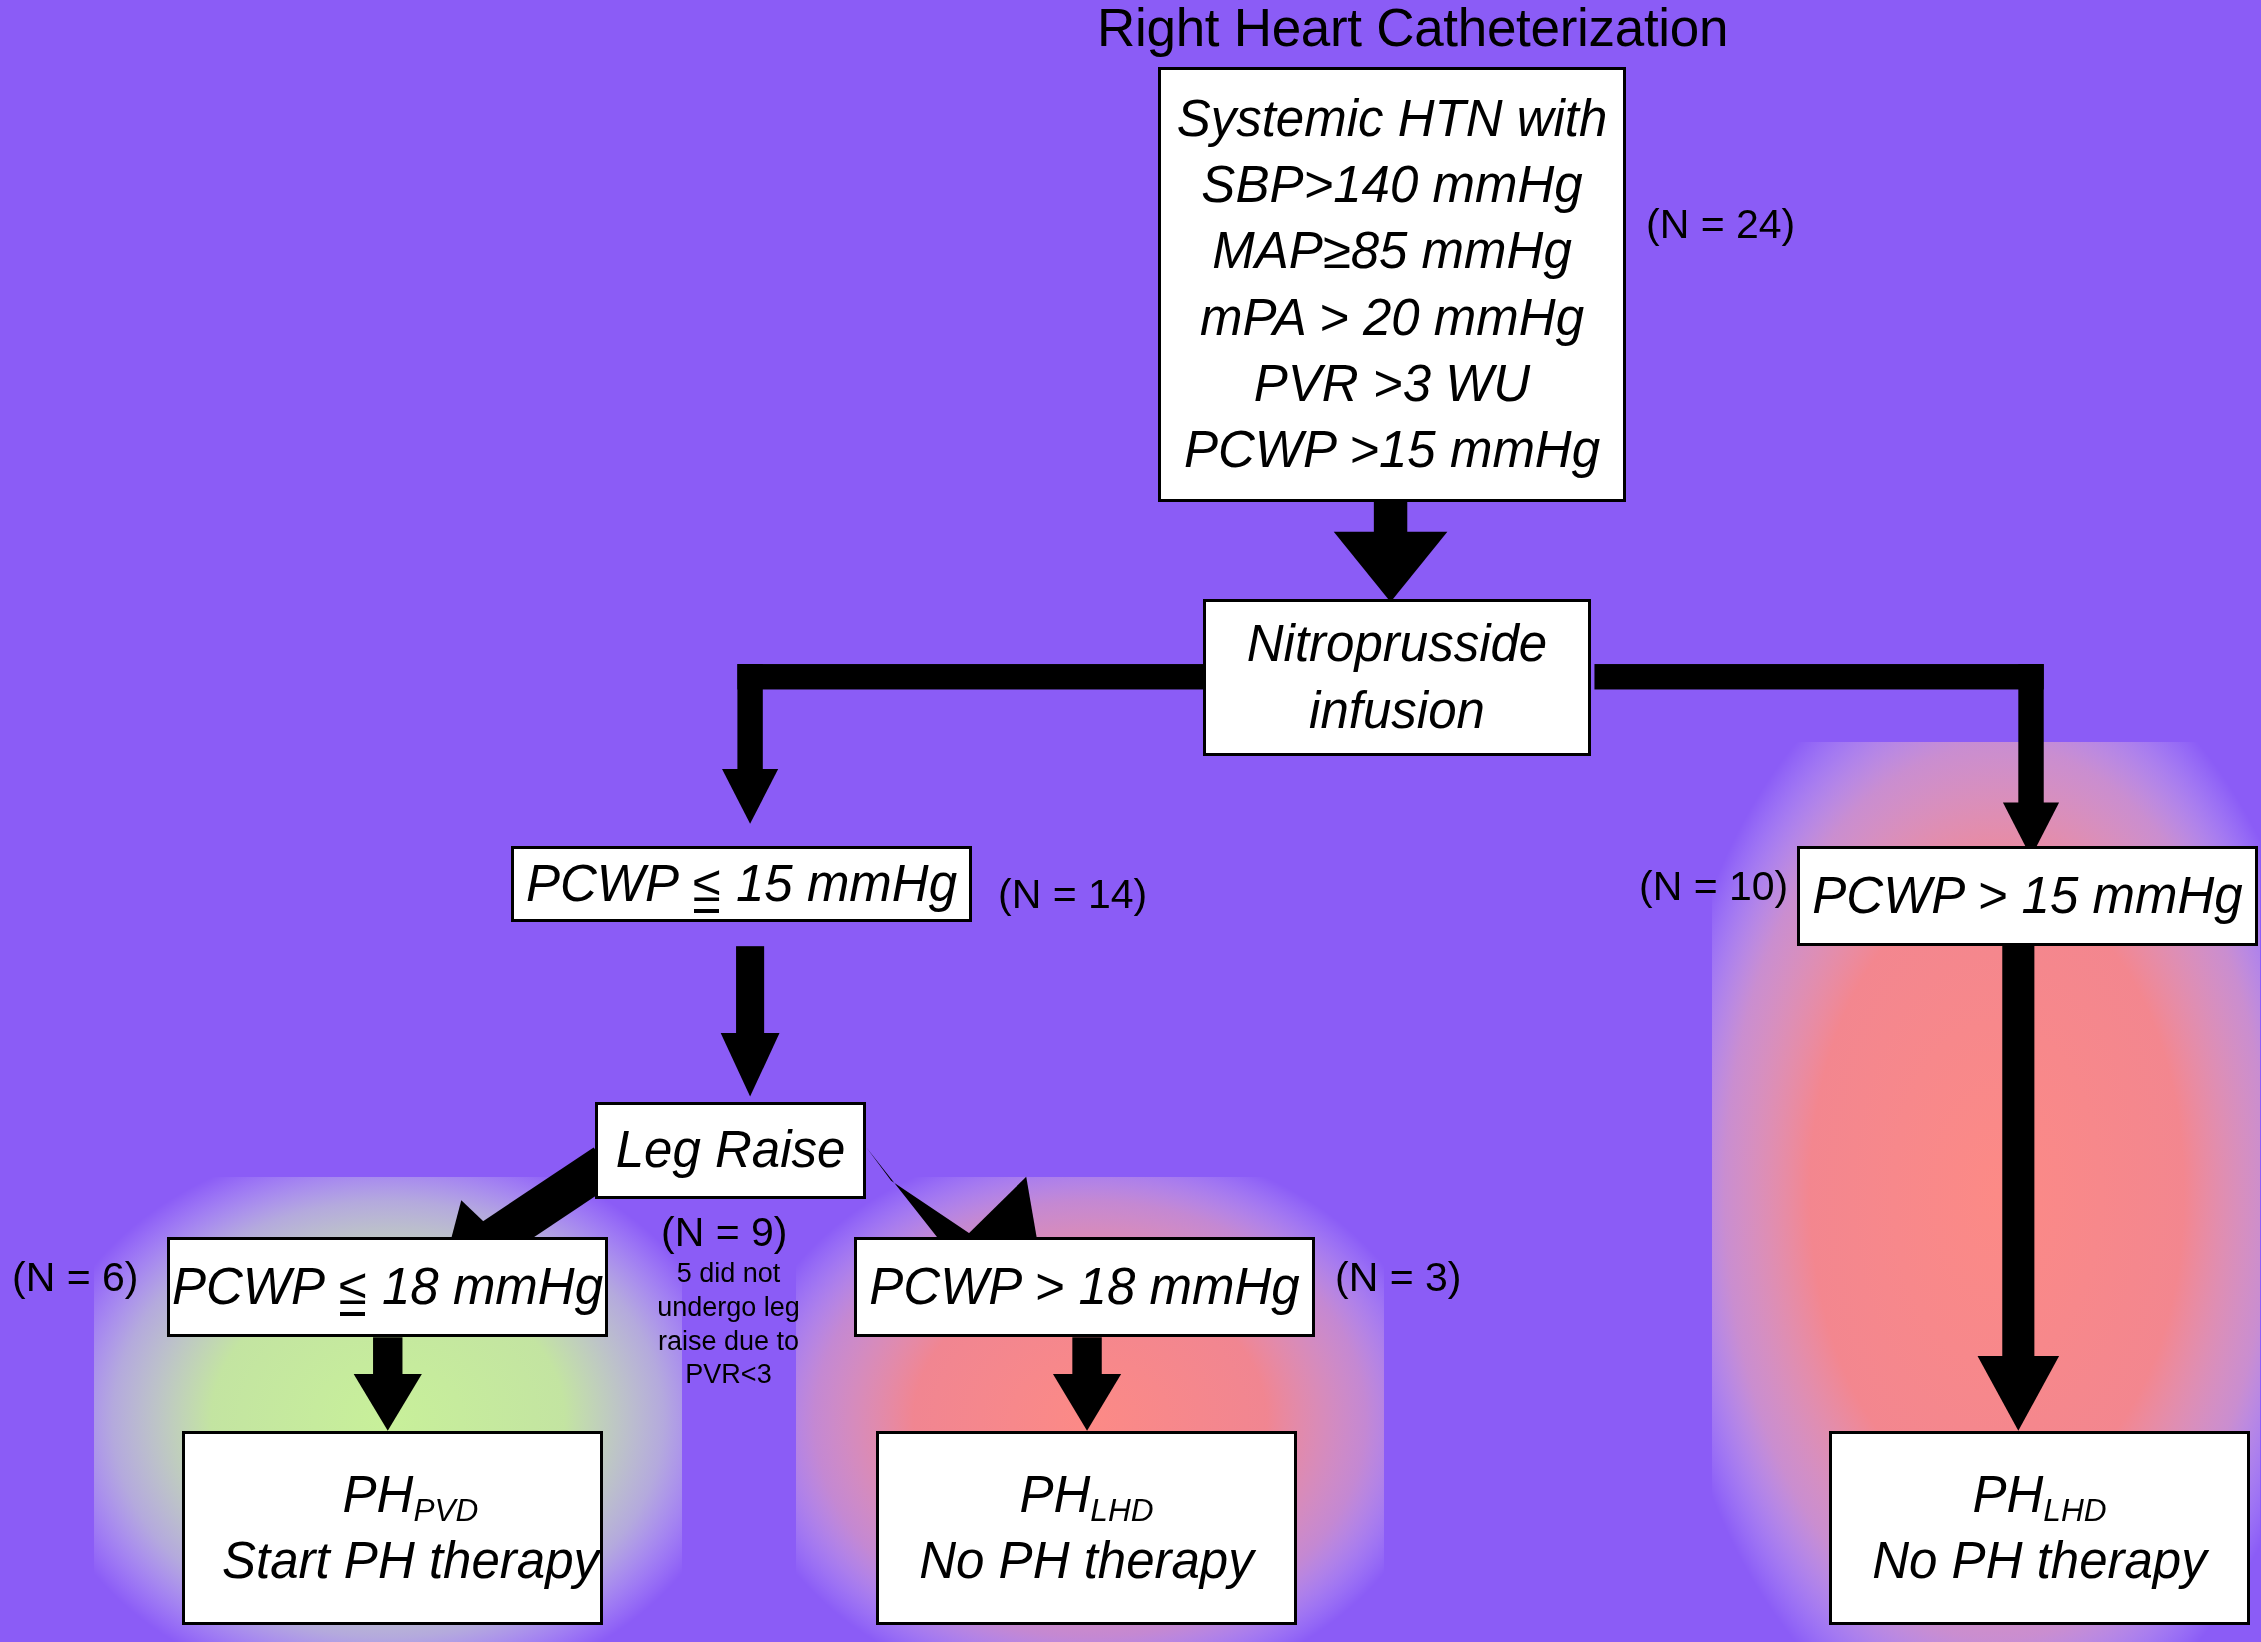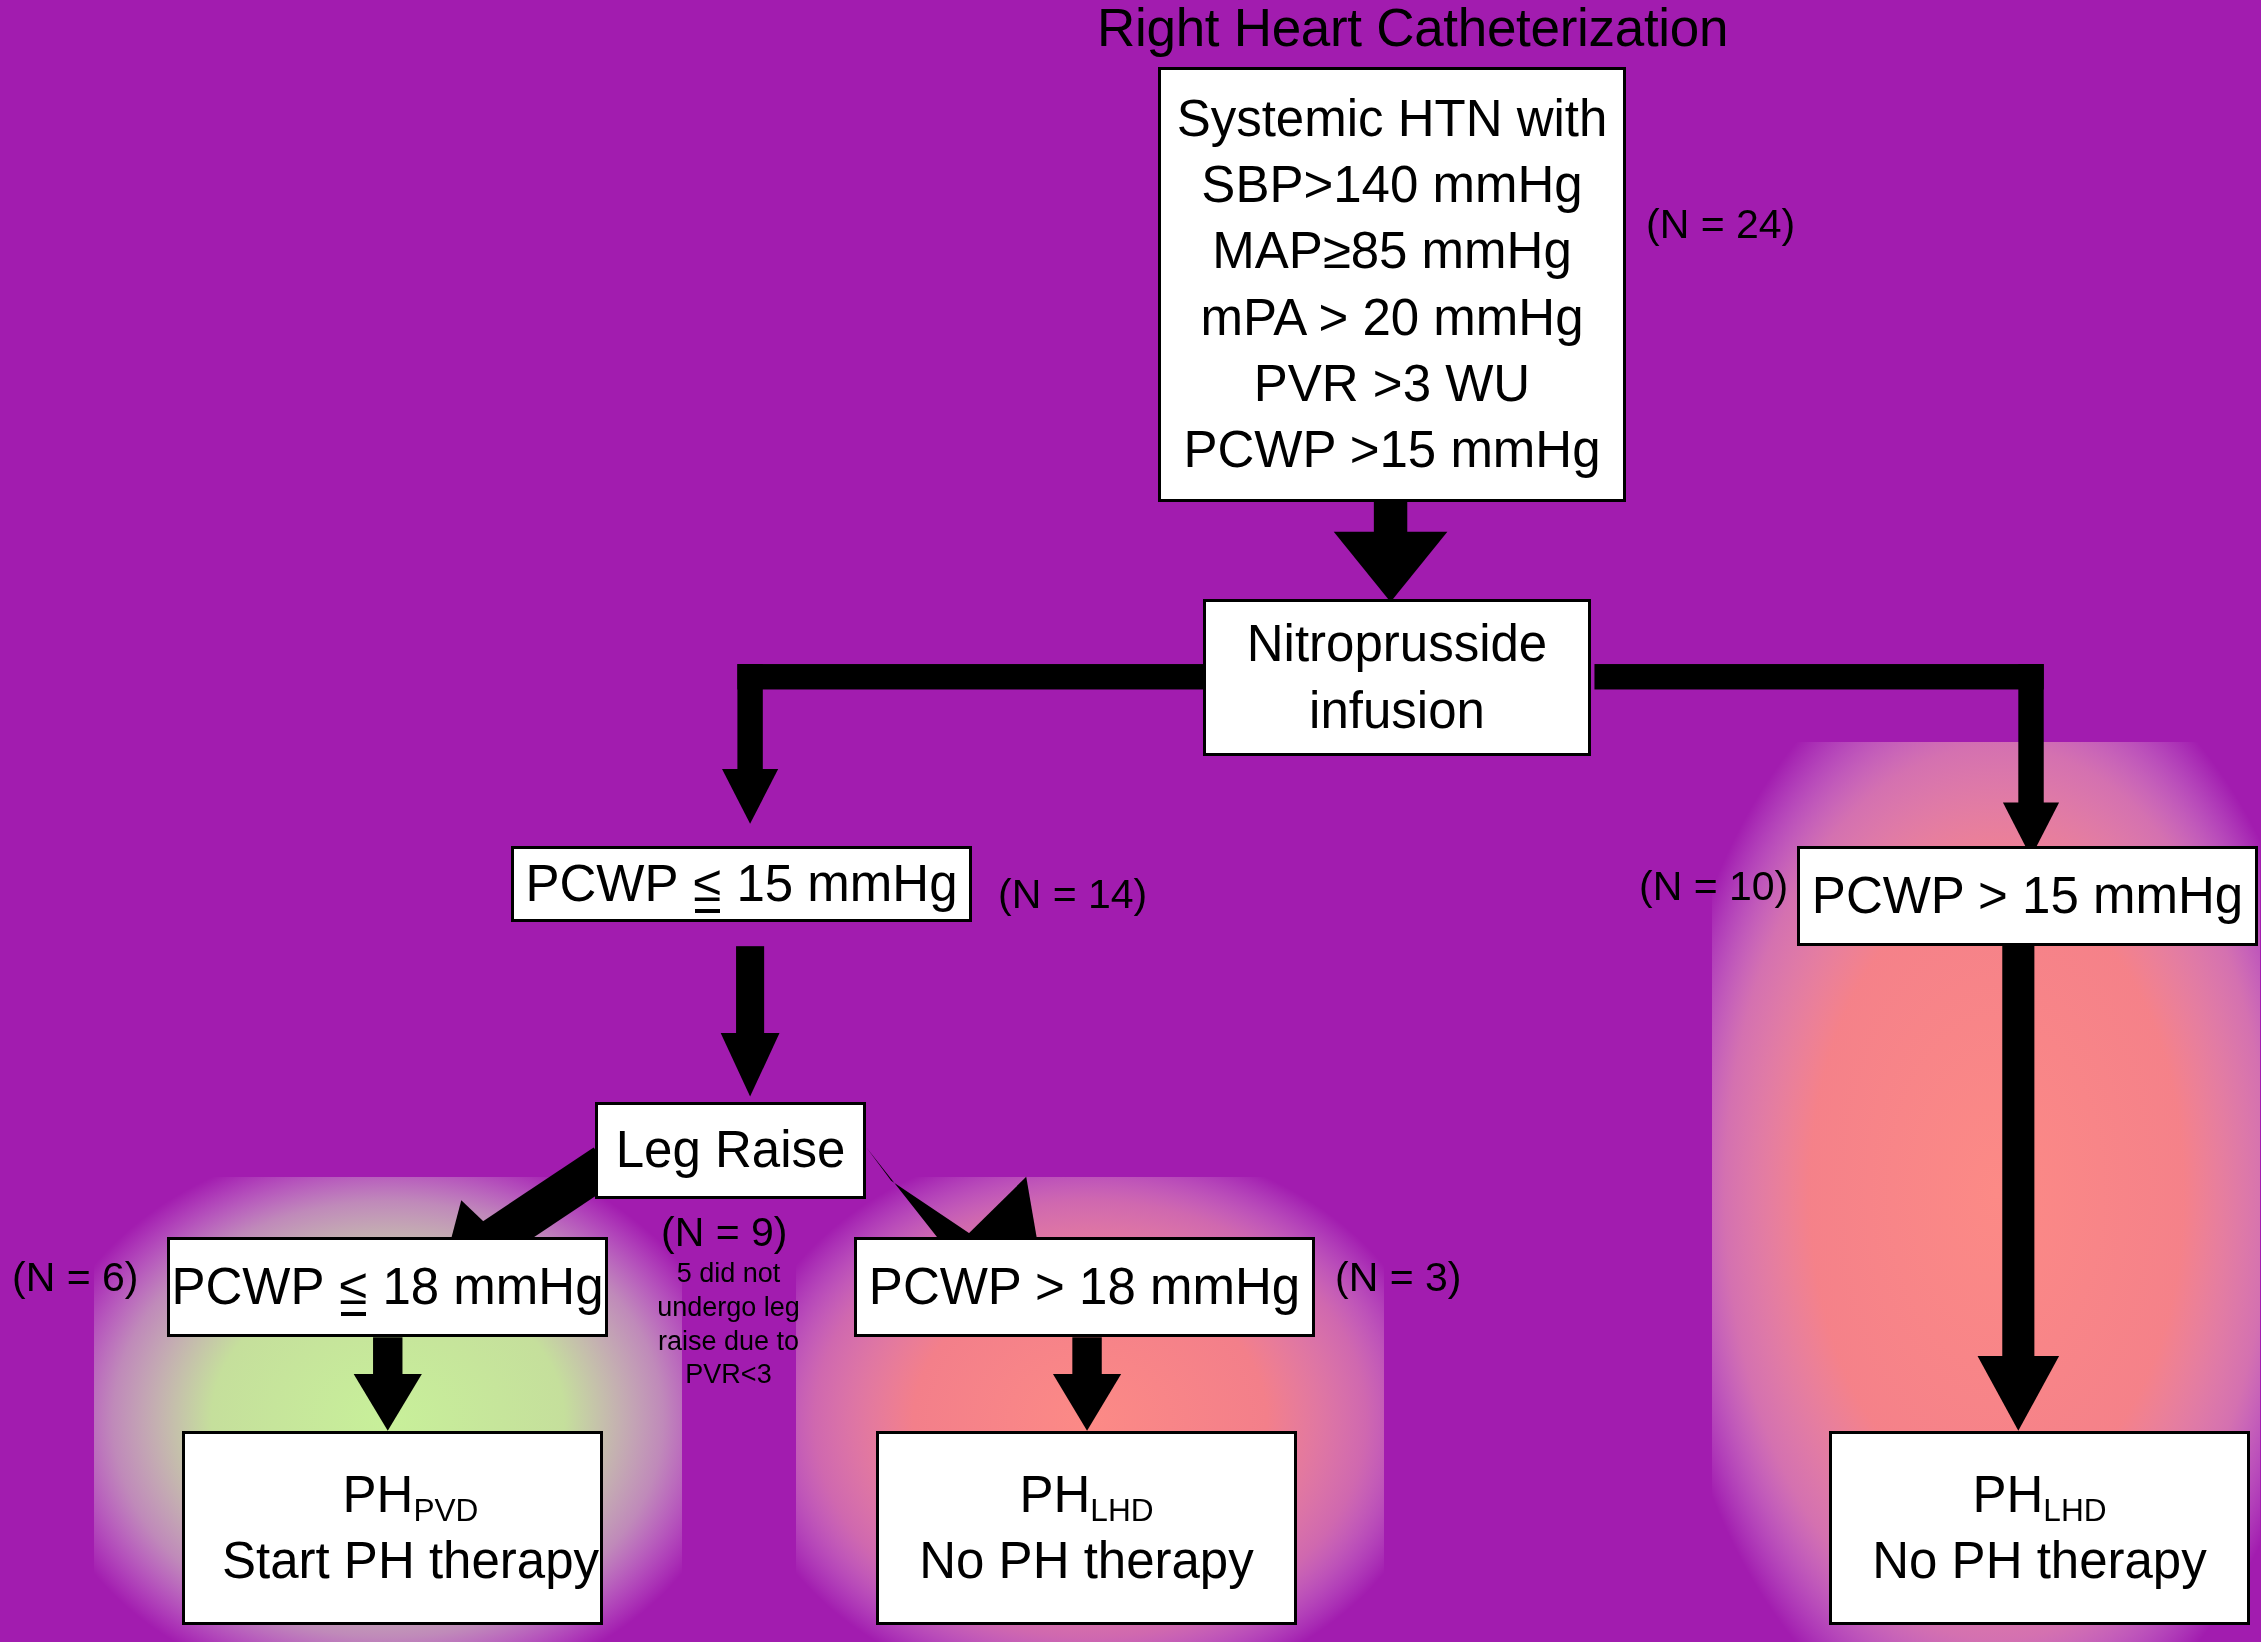--- a/index.html
+++ b/index.html
@@ -4,21 +4,21 @@
 <style>
   html, body {
     margin: 0;
     padding: 0;
     background: #ffffff;
   }
   #stage {
     position: relative;
     width: 2261px;
     height: 1643px;
-    background: #a21caf;
+    background: #8b5cf6;
     font-family: "Liberation Sans", sans-serif;
     color: #000000;
     overflow: hidden;
   }
 
   
   .glow {
     position: absolute;
     z-index: 0;
     pointer-events: none;
@@ -42,21 +42,21 @@
     border: 3.3px solid #000000;
     box-sizing: border-box;
     display: flex;
     flex-direction: column;
     align-items: center;
     justify-content: center;
     text-align: center;
     line-height: 1.30;
     color: #000;
   }
-  .node .ln { display: block; white-space: nowrap; }
+  .node .ln { display: block; white-space: nowrap; font-style: italic; }
 
   
   .label {
     position: absolute;
     z-index: 3;
     white-space: nowrap;
     color: #000;
   }
   .label.center { text-align: center; white-space: normal; }
 

